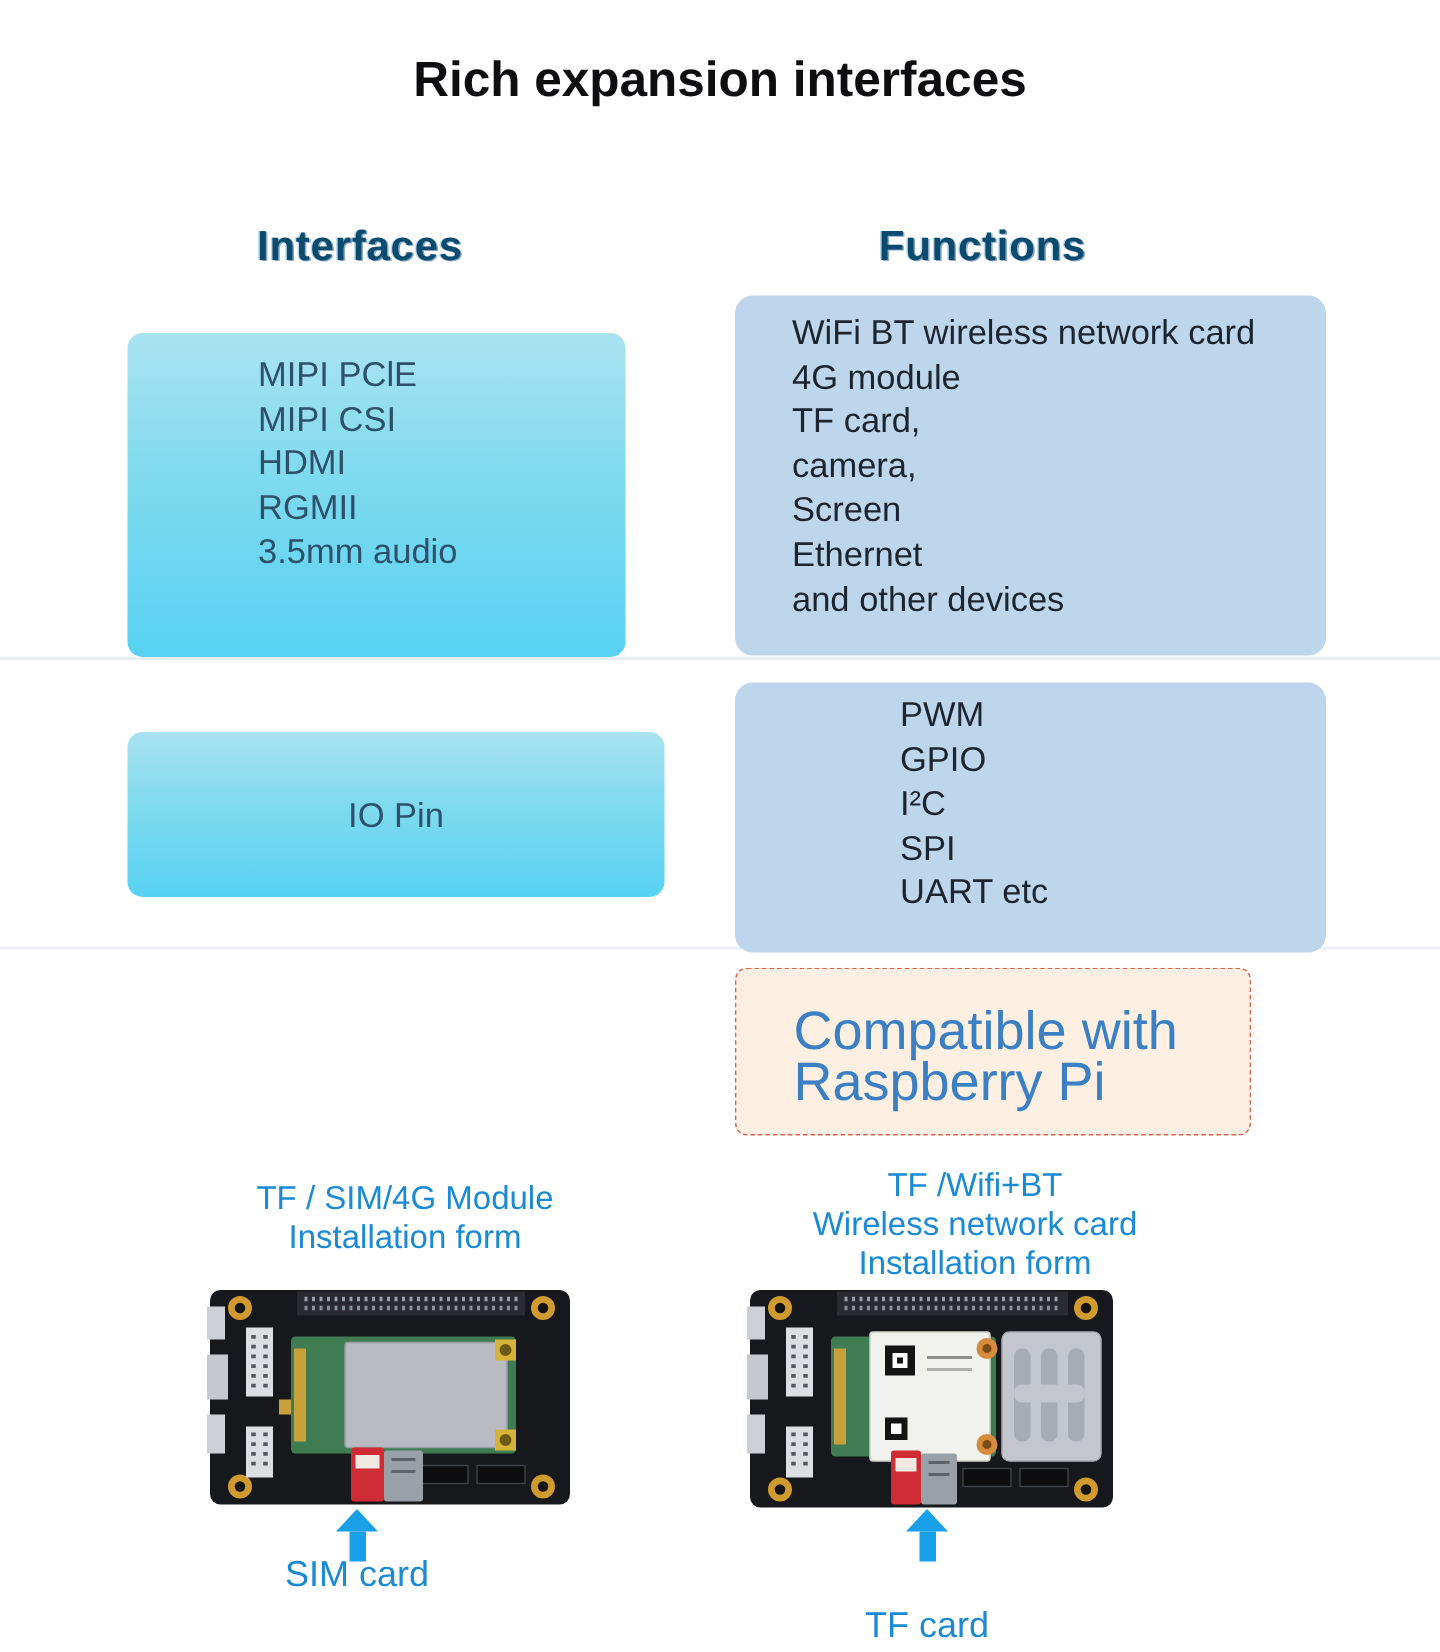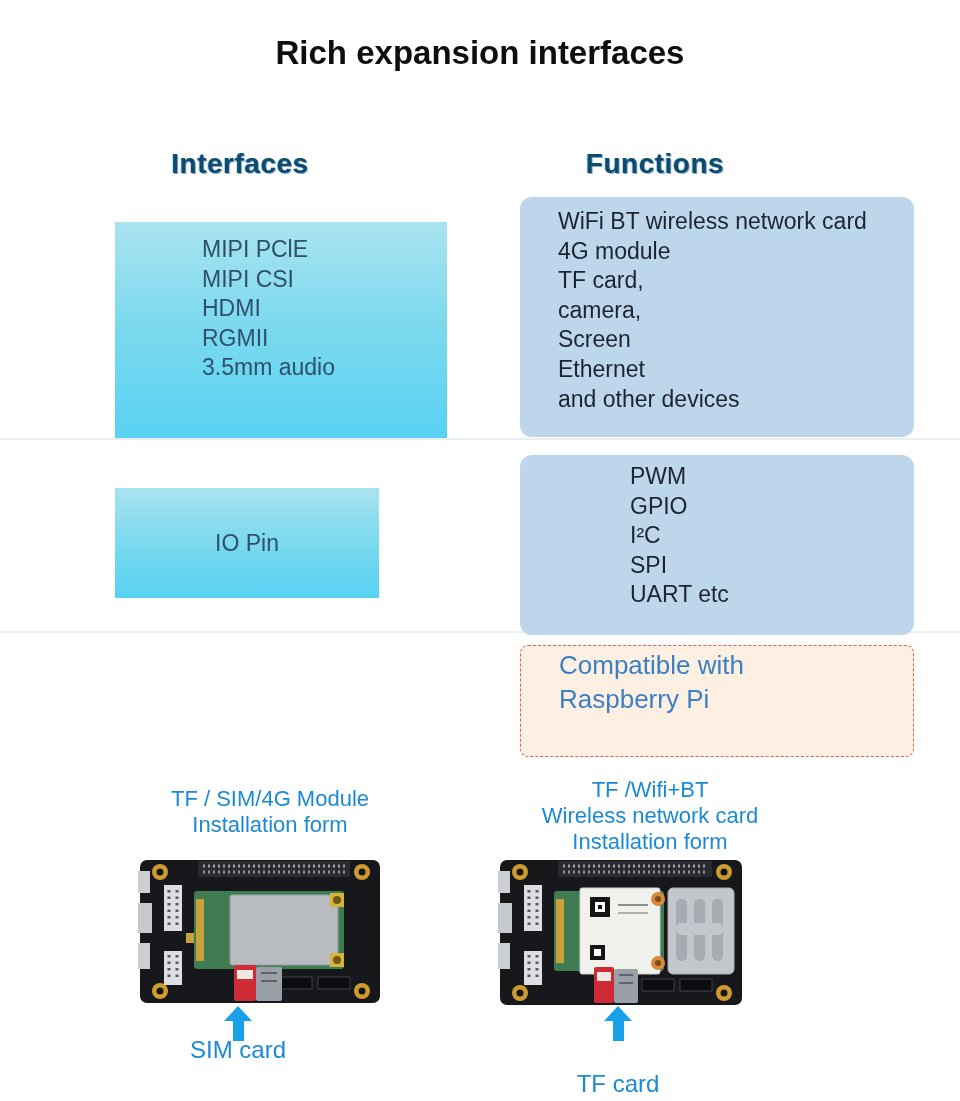--- a/index.html
+++ b/index.html
@@ -19,42 +19,42 @@
     text-align:center; color:#0c4a6e;
     text-shadow:1px 1px 0 rgba(38,99,158,0.55), -1px 0 0 rgba(120,180,225,0.5);
     letter-spacing:0.5px;
   }
   .col-header.left  { left:85px;  width:310px; }
   .col-header.right { left:490px; width:330px; }
   .divider {
     position:absolute; left:0; width:960px; height:2px;
     background:#e9eef4; z-index:0;
   }
-  .box { position:absolute; z-index:1;margin-left:30px; }
+  .box { position:absolute; z-index:1; }
   .cyan {
     background:linear-gradient(180deg,#aae3f0 0%, #7edaee 45%, #58d2f3 100%);
-    border-radius:0; color:#2e506b;
+    border-radius:10px; color:#2e506b;
   }
   .blue {
     background:#bdd6ec; border-radius:12px; color:#1c2430;
   }
   .cream {
     background:#fdf0e2; border:1px dashed #e0614f; border-radius:8px;
     color:#3b7fc4;
   }
   .lines { font-size:23px; line-height:29.6px; }
   .row1-left  { left:85px;  top:222px; width:332px; height:216px; padding:13px 0 0 87px; }
   .row1-right { left:490px; top:197px; width:394px; height:240px; padding:10px 0 0 38px; }
-  .row2-left  { left:85px;  top:488px; width:264px; height:110px;
+  .row2-left  { left:85px;  top:488px; width:358px; height:110px;
                 display:flex; align-items:center; justify-content:center;
                 font-size:23px; }
   .row2-right { left:490px; top:455px; width:394px; height:180px; padding:7px 0 12px 110px; }
   .row3-left  { left:85px;  top:643px; width:332px; height:112px; padding:23px 0 0 57px; line-height:31px; }
-  .row3-right { left:490px; top:645px; width:394px; height:112px; padding:2px 0 0 38px;
-                font-size:26px; line-height:34px; }
+  .row3-right { left:490px; top:645px; width:344px; height:112px; padding:24px 0 0 38px;
+                font-size:36px; line-height:34px; }
   .install-label {
     position:absolute; text-align:center; color:#1b8ad6;
     font-size:22px; line-height:26px; font-weight:normal;
   }
   .install-label.left  { left:85px;  top:786px; width:370px; }
   .install-label.right { left:490px; top:777px; width:320px; }
   .board { position:absolute; top:855px; }
   .board.left  { left:138px; }
   .board.right { left:498px; }
   .up-arrow { position:absolute; width:28px; z-index:2; }

